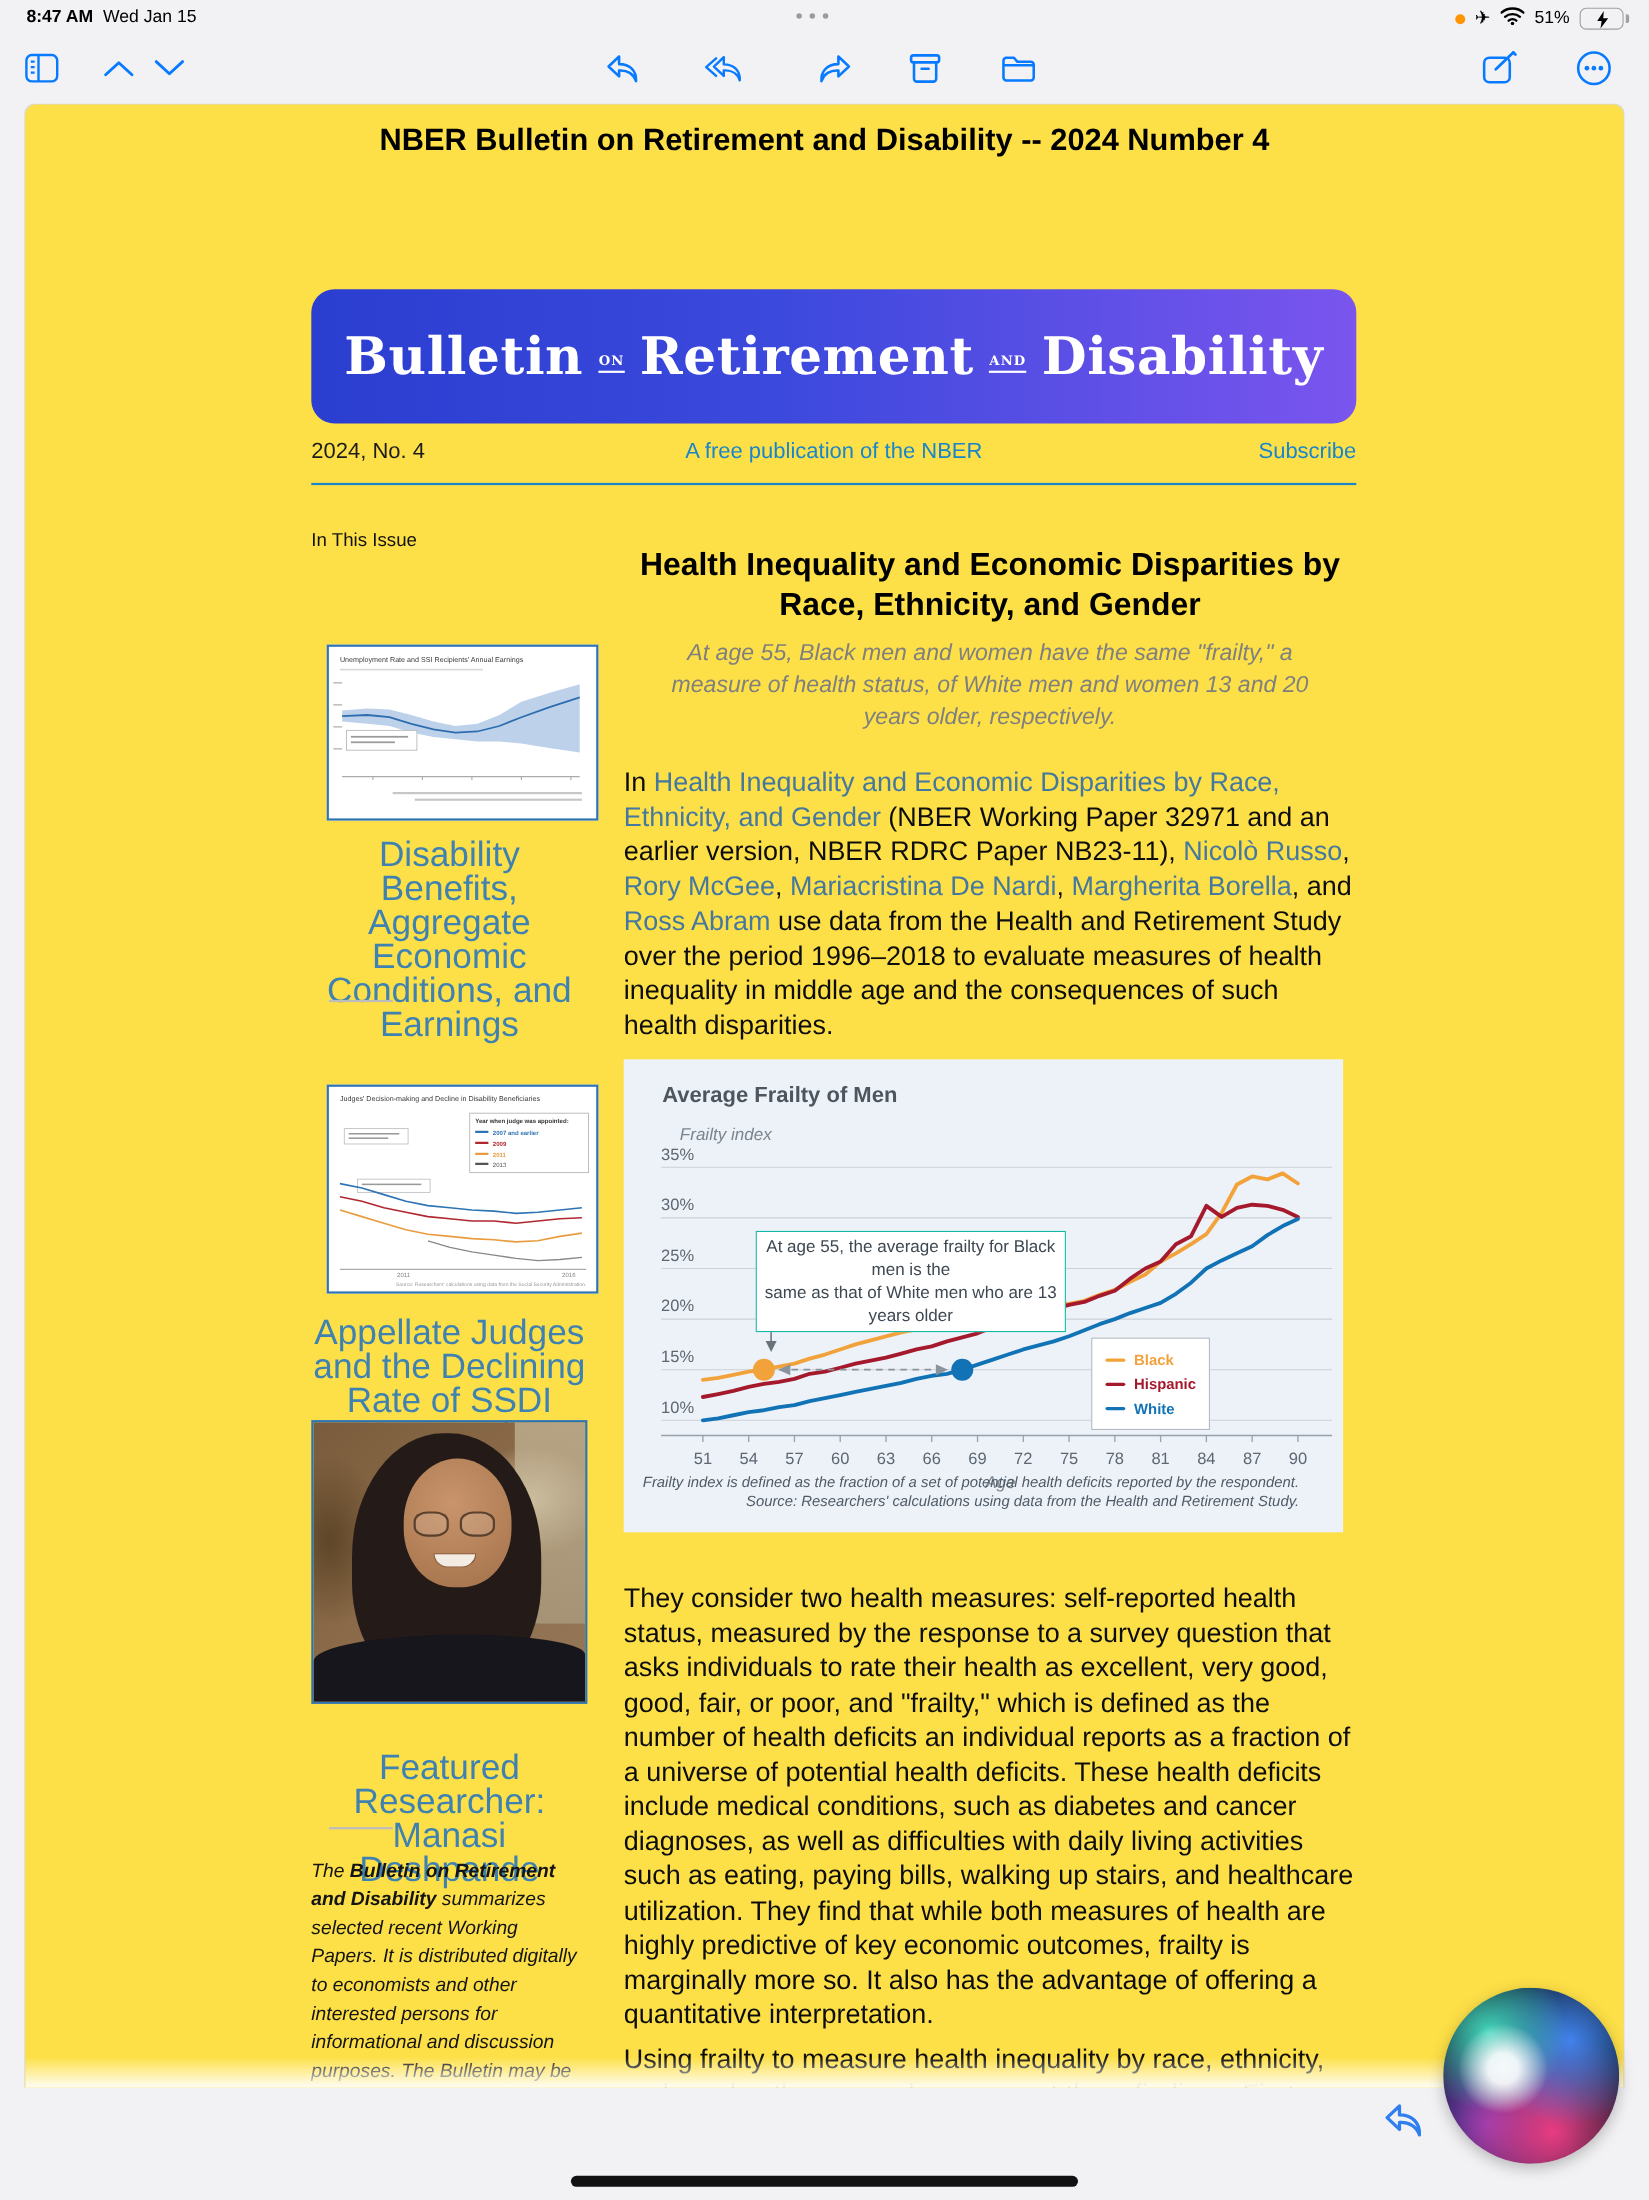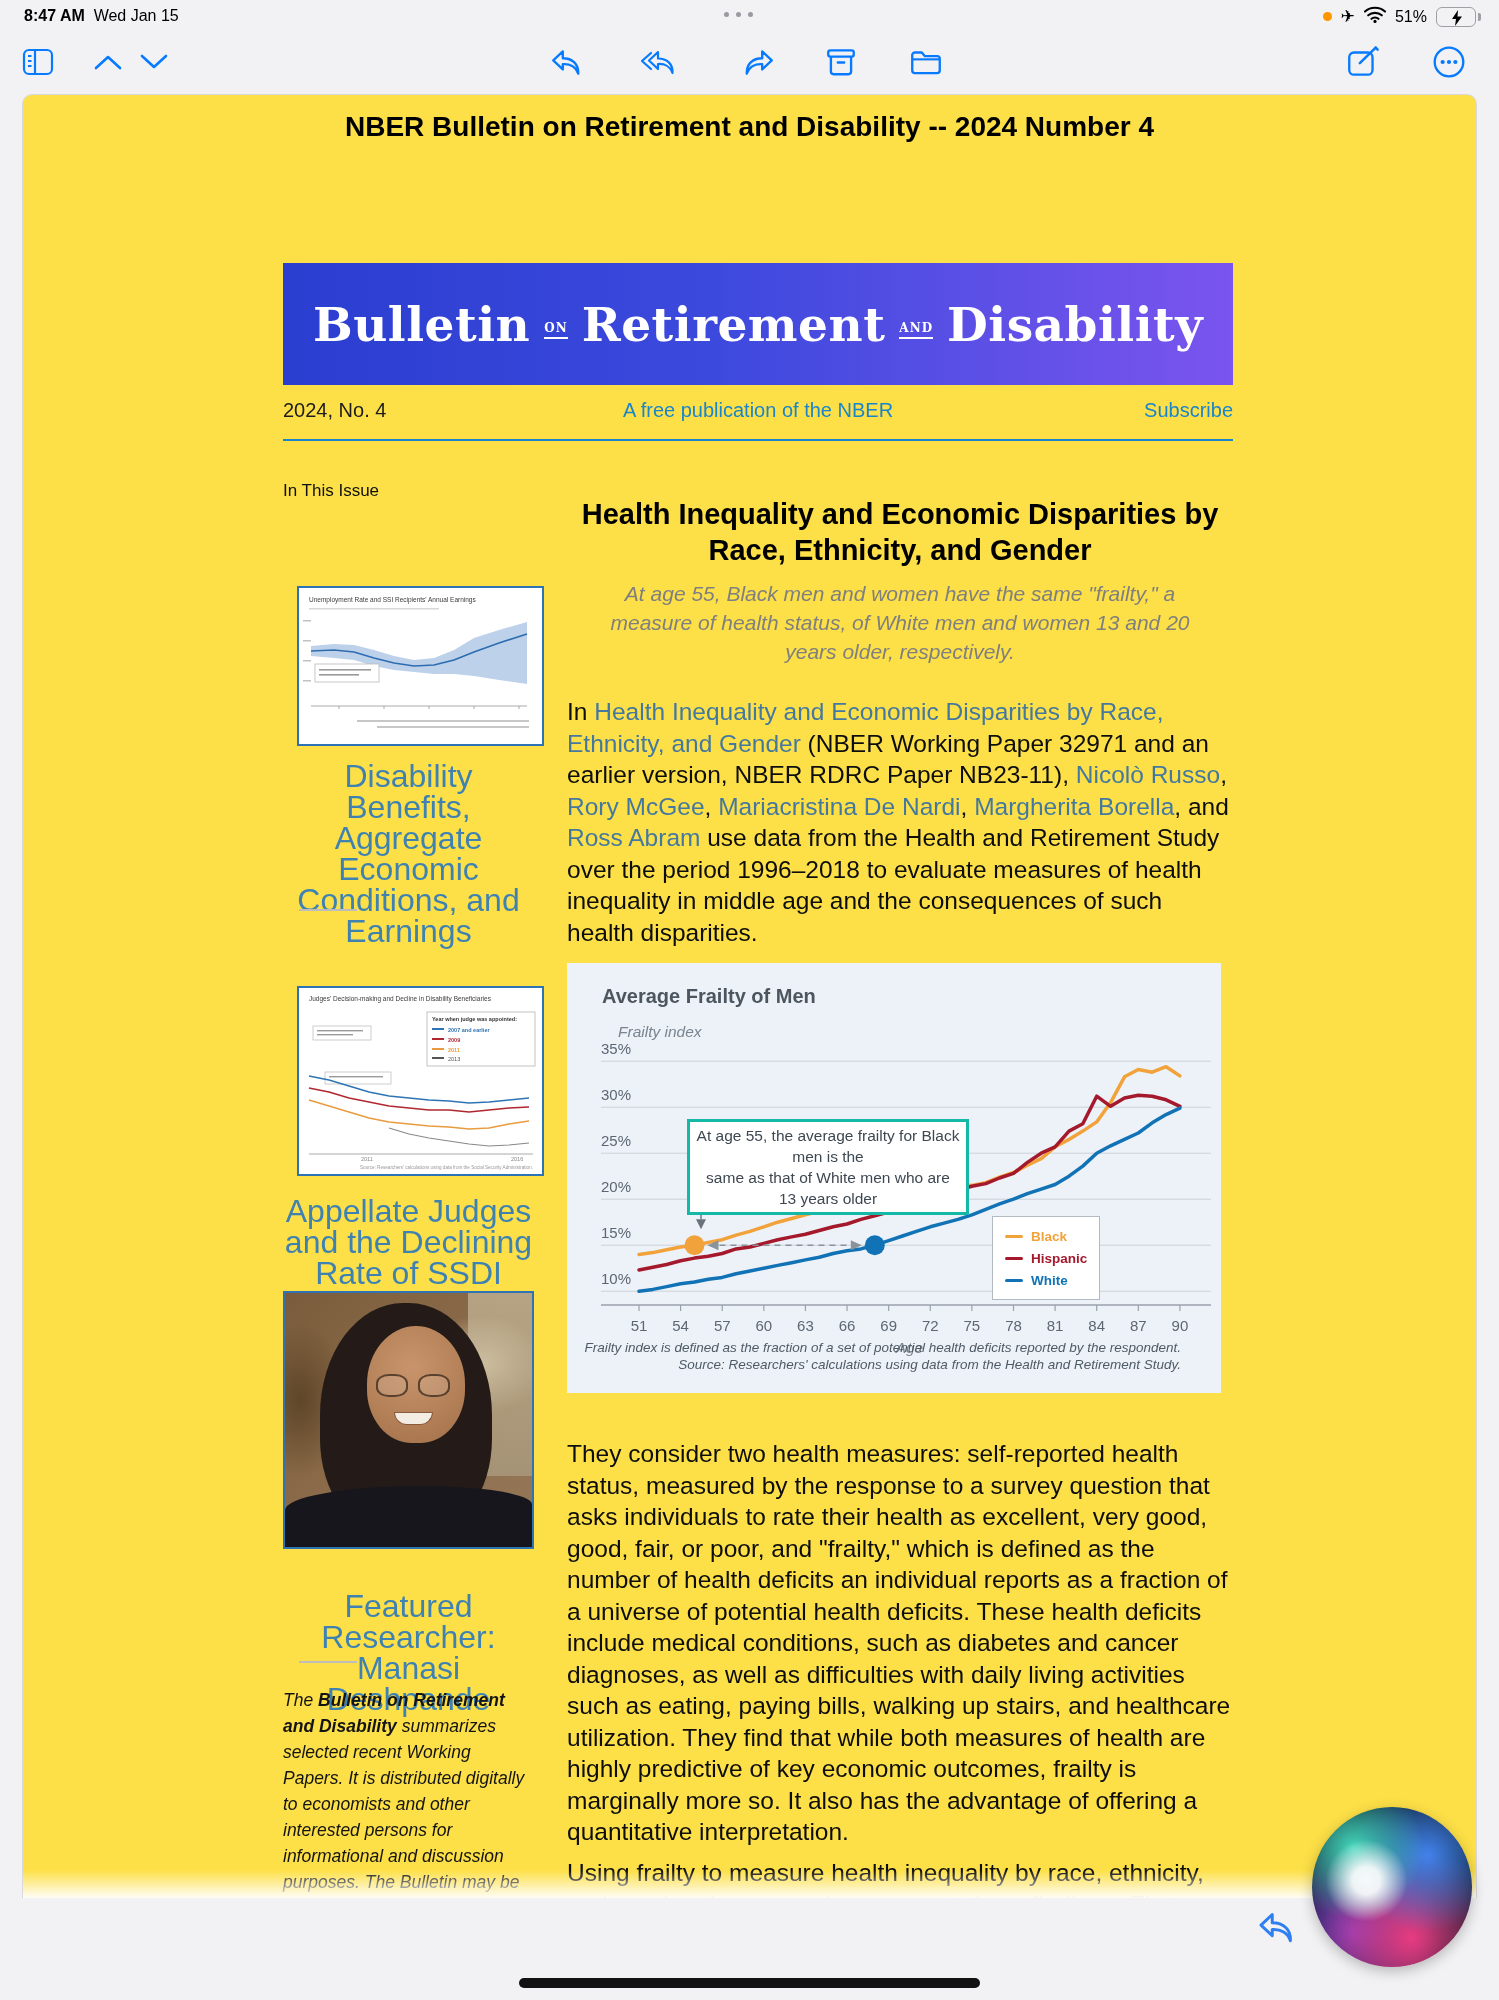--- a/index.html
+++ b/index.html
@@ -30,21 +30,21 @@
   .page { position:absolute; left:22px; top:94px; width:1455px; height:1804px; background:#fde047;
           border:1px solid #d9d9dc; border-bottom:none; border-radius:10px 10px 0 0; overflow:hidden; }
   .subject { position:absolute; left:0; top:16px; width:100%; text-align:center; font-size:28px; font-weight:700; color:#000; }
 
   .content { position:absolute; left:260px; top:0; width:950px; }
 
   
   .banner { position:absolute; left:0; top:168px; width:950px; height:122px;
             background:linear-gradient(90deg,#2a3ed0 0%, #3c49dd 45%, #7a55ee 100%);
             display:flex; align-items:center; justify-content:center; gap:14px;
-            font-family:"DejaVu Serif", serif; color:#fff; }
+            font-family:"DejaVu Serif", serif; color:#fff;border-radius:21px; }
   .banner .big { font-size:47px; font-weight:700; letter-spacing:.5px; }
   .banner .small { font-size:12px; font-weight:700; letter-spacing:1px; border-bottom:2px solid #fff; padding-bottom:2px; margin-top:12px; }
   .meta-row { position:absolute; left:0; top:304px; width:950px; height:30px; font-size:20px; }
   .meta-issue { position:absolute; left:0; top:0; color:#1c1c1c; }
   .meta-tag { position:absolute; left:0; top:0; width:100%; text-align:center; color:#1985ca; }
   .meta-sub { position:absolute; right:0; top:0; color:#1985ca; }
   .blue-rule { position:absolute; left:0; top:344px; width:950px; height:2px; background:#1985ca; }
 
   
   .sidebar-heading { position:absolute; left:0; top:386px; font-size:17px; color:#111; }
@@ -72,21 +72,21 @@
   .subtitle { position:absolute; left:304px; top:484px; width:626px; text-align:center; font-style:italic; font-size:21px; line-height:29px; color:#7f7f7f; }
   .para { position:absolute; left:284px; width:666px; font-size:24.5px; line-height:31.5px; color:#0d0d0d; }
   .para .lnk { color:#44789f; }
   .p1 { top:601px; } .p2 { top:1343px; } .p3 { top:1762px; }
   .p3 .ghost { opacity:.35; }
 
   
   .chart-card { position:absolute; left:284px; top:868px; width:654px; height:430px; background:#edf2f8; }
   .chart-title { position:absolute; left:35px; top:22px; font-size:20px; font-weight:700; color:#4d565e; }
   .chart-ylab { position:absolute; left:35px; top:60px; font-size:15.5px; font-style:italic; color:#7a848e;margin-left:16px; }
-  .chart-anno { position:absolute; left:120px; top:156px; width:282px; background:#fff; border:3px solid #14b8a6;
+  .chart-anno { position:absolute; left:120px; top:156px; width:282px; background:#fff; border:1px solid #14b8a6;
                 font-size:15.5px; line-height:21px; color:#3e4852; text-align:center; padding:3px 6px; }
   .chart-legend { position:absolute; left:425px; top:253px; background:#fff; border:1px solid #b3bac1; padding:8px 12px; }
   .legend-item { display:flex; align-items:center; gap:8px; height:22px; }
   .legend-item .dash { width:18px; height:3px; border-radius:2px; }
   .legend-item .lbl { font-size:13.5px; font-weight:700; }
   .chart-foot { position:absolute; right:40px; top:376px; width:600px; text-align:right; font-size:13.5px; font-style:italic; color:#4e5a66; line-height:17px; }
   #chart-svg { position:absolute; left:0; top:0; }
 
   
   .bottom-fade { position:absolute; left:0; bottom:0; width:100%; height:28px;

